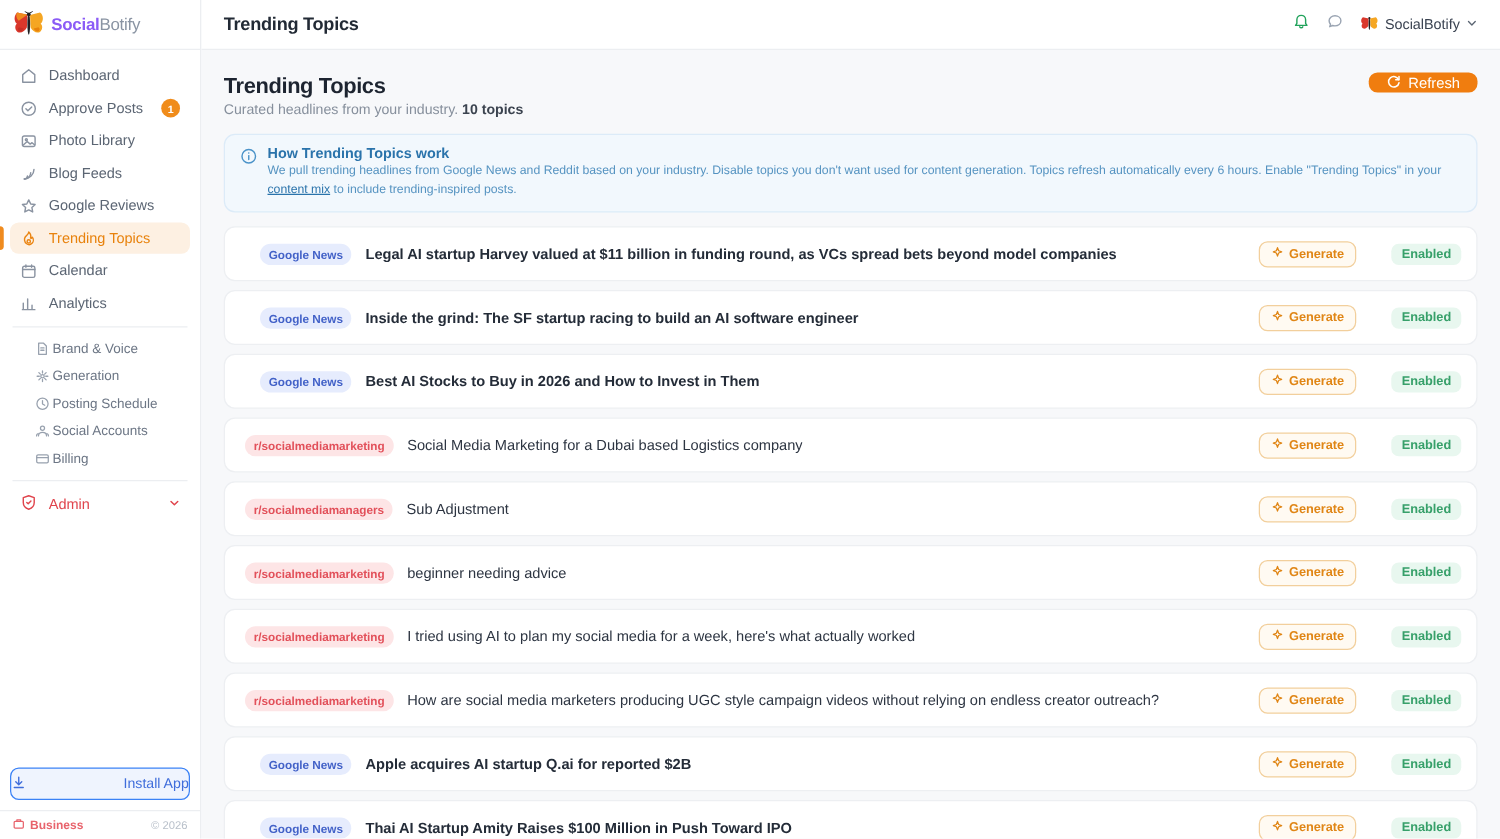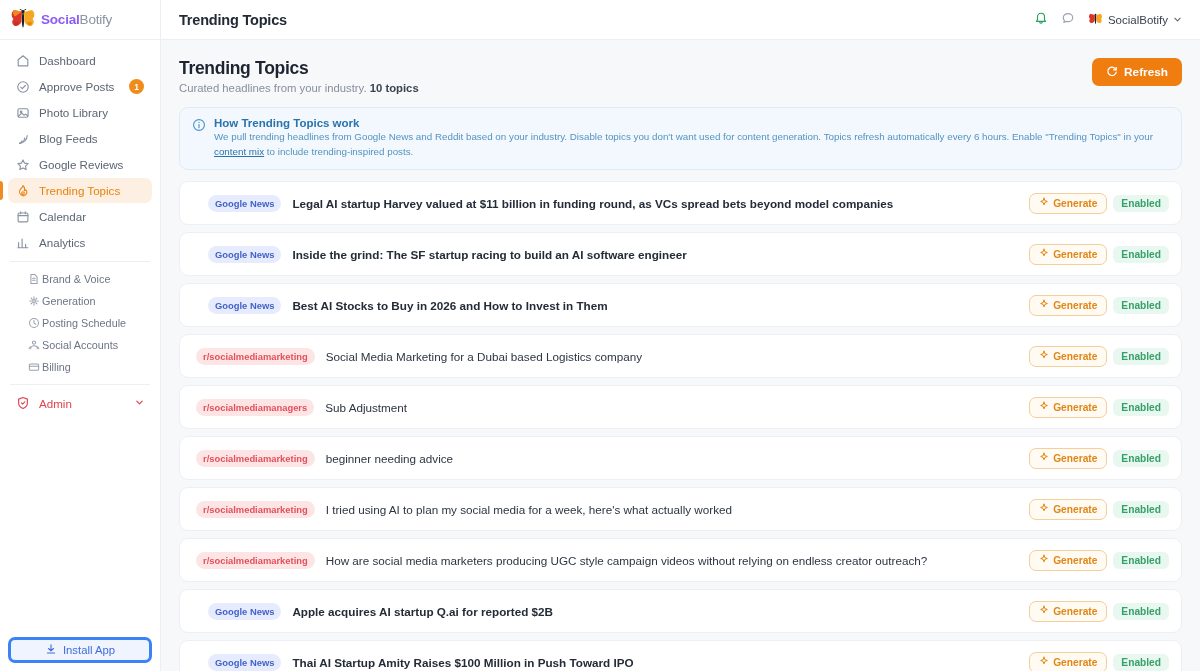--- a/index.html
+++ b/index.html
@@ -66,23 +66,23 @@
 
   .nav-sub {
     display: flex; align-items: center; gap: 2px;
     height: 22px; padding: 0 8px 0 20px;
     font-size: 10.8px; color: #6c7685; cursor: pointer; border-radius: 7px;
   }
   .nav-sub .ico { width: 12px; height: 12px; flex: 0 0 12px; display:flex; align-items:center; justify-content:center;}
 
   .sidebar-bottom { padding: 0 8px 0 8px; }
   .install-btn {
-    display: flex; align-items: center; justify-content: center; gap: 6px;
+    display: flex; align-items: center; justify-content: space-between; gap: 6px;
     height: 26px; border-radius: 7px;
-    background: #eff4fe; border: 3px solid #3b82f6;
+    background: #eff4fe; border: 1px solid #3b82f6;
     color: #3f6ddb; font-size: 11.3px; font-weight: 500;
     cursor: pointer; margin-bottom: 8px;
   }
   .sidebar-foot {
     border-top: 1px solid #eceef1;
     height: 23px; display: flex; align-items: center;
     padding: 0 10px; gap: 5px;
   }
   .sidebar-foot .biz { color: #e8636c; font-size: 9.6px; font-weight: 600; display:flex; align-items:center; gap:4px;}
   .sidebar-foot .cpy { margin-left: auto; color: #b9c0ca; font-size: 9px; }
@@ -101,23 +101,23 @@
   .content { flex: 1 1 auto; overflow: hidden; padding: 18px 18px 0 18px; }
 
   .page-head { display: flex; align-items: flex-start; margin-bottom: 13px; }
   .page-head h1 { font-size: 17.5px; font-weight: 700; color: #1d2430; letter-spacing: -0.3px; margin-bottom: 3px; }
   .page-head .sub { font-size: 11.3px; color: #868f9c; }
   .page-head .sub b { color: #3b434f; font-weight: 700; }
   .refresh-btn {
     margin-left: auto;
     display: flex; align-items: center; gap: 6px;
     background: #f07d0f; color: #fff;
-    font-size: 11.8px; font-weight: 700;
+    font-size: 11.8px; font-weight: 400;
     border: none; border-radius: 7px;
-    padding: 0 14px; height: 28px; cursor: pointer;
+    padding: 0 14px; height: 16px; cursor: pointer;
     font-family: "Liberation Sans", sans-serif;
   }
 
   .info-banner {
     background: #f2f8fd; border: 1px solid #dcebf8;
     border-radius: 9px; padding: 9px 12px 10px 12px;
     display: flex; gap: 8px; margin-bottom: 11px;
   }
   .info-banner .i-ico { flex: 0 0 14px; margin-top: 1px; }
   .info-banner .i-title { font-size: 11.5px; font-weight: 700; color: #2a73ab; margin-bottom: 0; }
@@ -134,21 +134,21 @@
     font-size: 9.4px; font-weight: 600; border-radius: 20px;
     padding: 3px 7px; white-space: nowrap; flex: 0 0 auto;
   }
   .src-badge.news { background: #e6ecfd; color: #4362c8; margin-left: 12px; }
   .src-badge.reddit { background: #fde5e6; color: #e2505a; }
   .topic-title {
     font-size: 11.7px; color: #242c38; font-weight: 600;
     white-space: nowrap; overflow: hidden; text-overflow: ellipsis;
   }
   .topic-title.light { font-weight: 400; color: #2d3542; }
-  .row-actions { margin-left: auto; display: flex; align-items: center; gap: 6px; flex: 0 0 auto; }
+  .row-actions { margin-left: auto; display: flex; align-items: center; gap: 28px; flex: 0 0 auto; }
   .gen-btn {
     display: flex; align-items: center; gap: 4px;
     border: 1px solid #f2cf9c; background: #fffaf2;
     color: #e08616; font-size: 10.2px; font-weight: 600;
     border-radius: 7px; padding: 0 9px; height: 21px; cursor: pointer;
     font-family: "Liberation Sans", sans-serif;
   }
   .enabled-pill {
     background: #e8f7ef; color: #37a06a;
     font-size: 10.2px; font-weight: 600;
@@ -327,20 +327,30 @@
 
     <div class="sidebar-bottom">
       <div class="install-btn">
         <span><svg viewBox="0 0 14 14" width="12" height="12" fill="none" stroke="#3f6ddb" stroke-width="1.3" stroke-linecap="round" stroke-linejoin="round">
               <path d="M7 2 V9 M4.2 6.4 L7 9.2 L9.8 6.4 M2.8 11.6 H11.2"></path>
             </svg></span>
         <span>Install App</span>
       </div>
     </div>
 
+    <div class="sidebar-foot">
+      <span class="biz">
+        <span><svg viewBox="0 0 12 12" width="10" height="10" fill="none" stroke="#e8636c" stroke-width="1.2" stroke-linejoin="round">
+              <rect x="1.6" y="3.6" width="8.8" height="6.6" rx="1"></rect>
+              <path d="M4.2 3.6 V2.2 H7.8 V3.6"></path>
+            </svg></span>
+        <span>Business</span>
+      </span>
+      <span class="cpy">© 2026</span>
+    </div>
   </aside>
 
   <section class="main">
 
     <header class="topbar">
       <span class="title">Trending Topics</span>
       <div class="right">
         <span><svg viewBox="0 0 16 16" width="14" height="14" fill="none" stroke="#22a35c" stroke-width="1.3" stroke-linecap="round" stroke-linejoin="round">
               <path d="M4 6.6 A4 4 0 0 1 12 6.6 V10 L13.2 11.8 H2.8 L4 10 Z"></path>
               <path d="M6.6 13.1 A1.6 1.6 0 0 0 9.4 13.1"></path>

